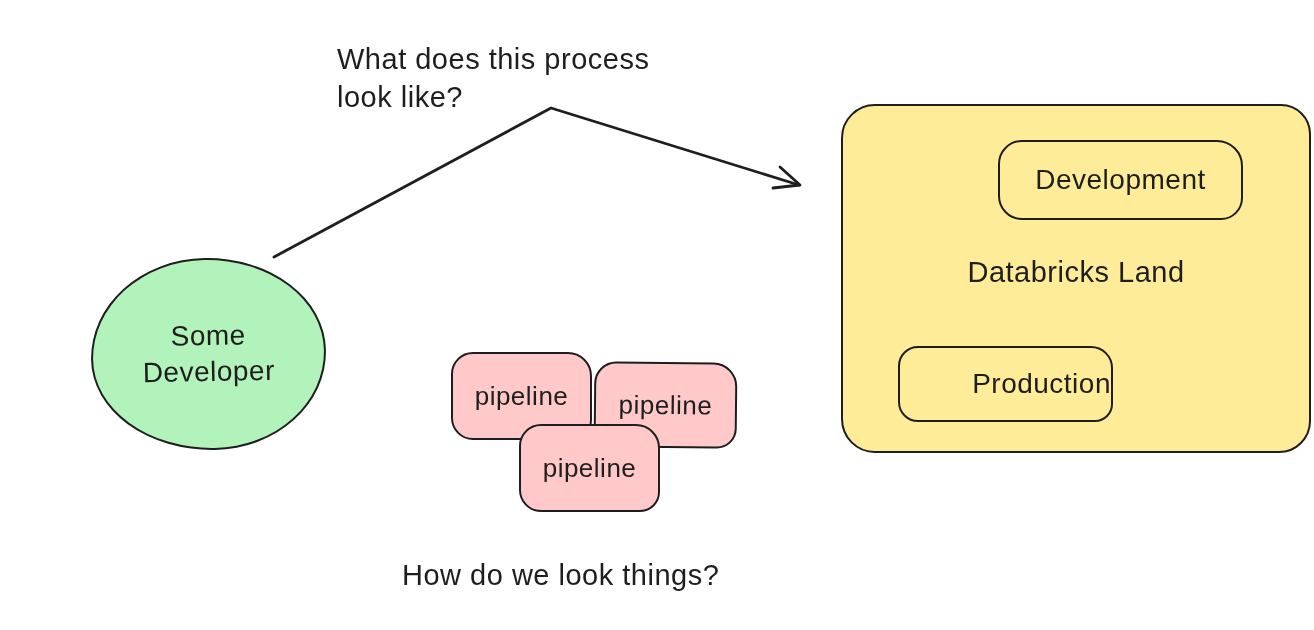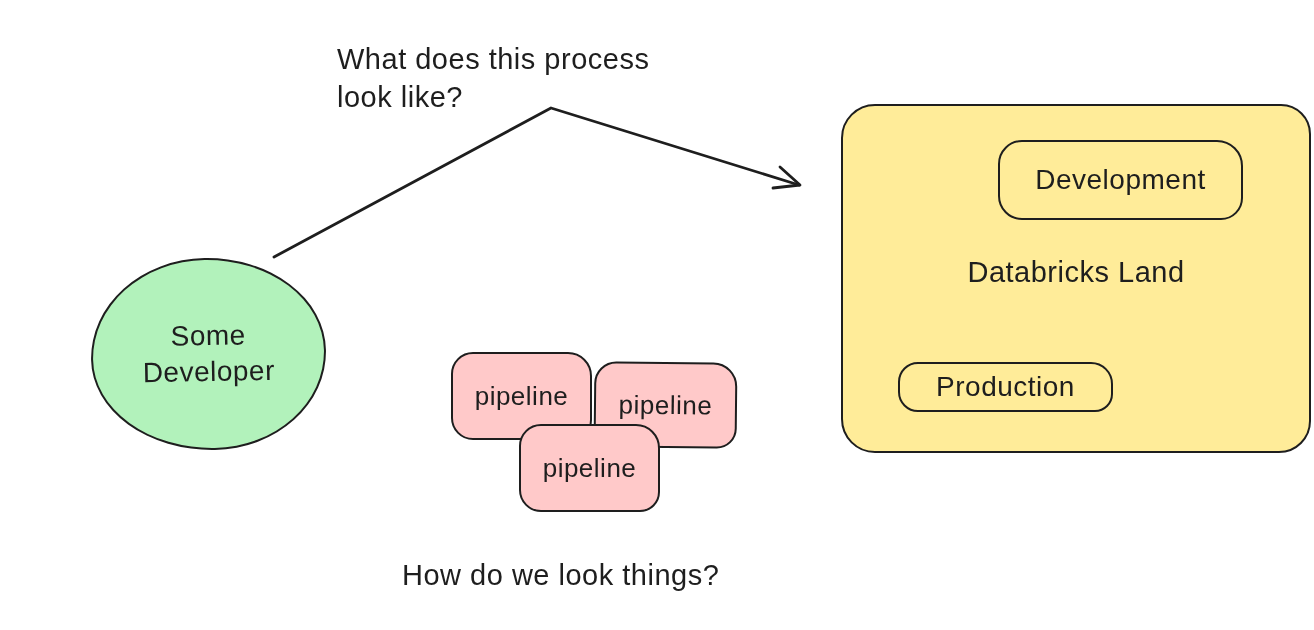--- a/index.html
+++ b/index.html
@@ -89,21 +89,21 @@
     position: absolute;
     left: 0; right: 0;
     top: 148px;
     font-size: 29px;
   }
   .env {
     background: transparent;
     border-width: 2.3px;
   }
   .dev  { left: 155px; top: 34px;  width: 245px; height: 80px; border-radius: 24px 26px 22px 24px; }
-  .prod { left: 55px;  top: 256px; width: 215px; height: 50px; border-radius: 20px 22px 18px 20px; }
+  .prod { left: 55px;  top: 240px; width: 215px; height: 76px; border-radius: 20px 22px 18px 20px; justify-content: flex-end; }
 </style>
 </head>
 <body>
 
 <div class="canvas">
 
   <div class="text top-q">What does this process
 look like?</div>
 
   <svg class="arrow" width="1314" height="630" viewBox="0 0 1314 630">

